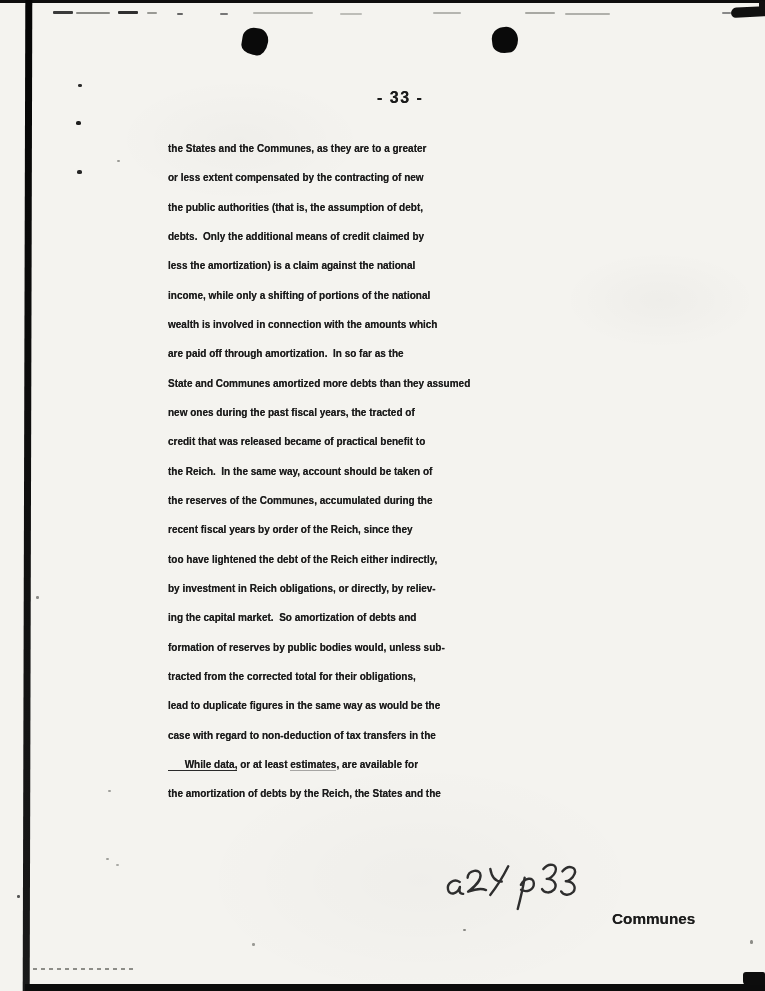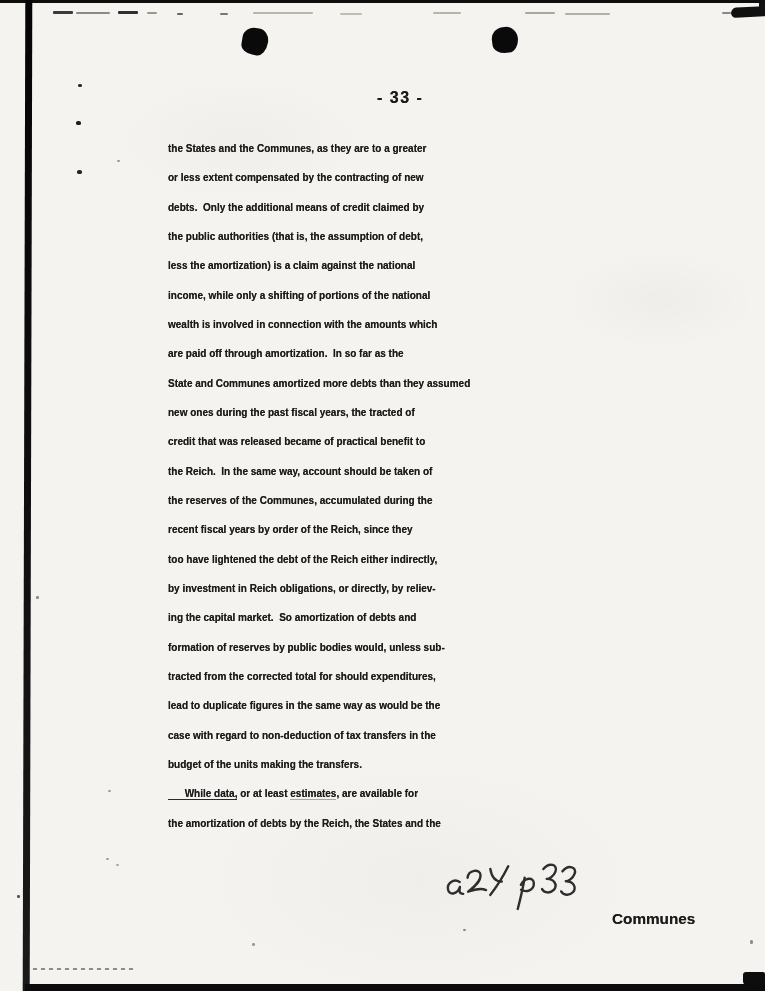--- a/index.html
+++ b/index.html
@@ -83,40 +83,39 @@
   <div class="speck" style="left:463px;top:929px;width:3px;height:2px;background:#888883;"></div>
   <div class="speck" style="left:252px;top:943px;width:3px;height:3px;background:#9a9a95;"></div>
   <div class="speck" style="left:750px;top:940px;width:3px;height:4px;background:#8d8d88;"></div>
   <div class="dotline"></div>
 
   <div class="pageno">- 33 -</div>
 
   <div class="body-text">
     <div class="tline">the States and the Communes, as they are to a greater</div>
     <div class="tline">or less extent compensated by the contracting of new</div>
+    <div class="tline">the public authorities (that is, the assumption of debt,</div>
     <div class="tline">debts.  Only the additional means of credit claimed by</div>
-    <div class="tline">the public authorities (that is, the assumption of debt,</div>
     <div class="tline">less the amortization) is a claim against the national</div>
     <div class="tline">income, while only a shifting of portions of the national</div>
     <div class="tline">wealth is involved in connection with the amounts which</div>
     <div class="tline">are paid off through amortization.  In so far as the</div>
     <div class="tline">State and Communes amortized more debts than they assumed</div>
     <div class="tline">new ones during the past fiscal years, the tracted of</div>
     <div class="tline">credit that was released became of practical benefit to</div>
     <div class="tline">the Reich.  In the same way, account should be taken of</div>
     <div class="tline">the reserves of the Communes, accumulated during the</div>
     <div class="tline">recent fiscal years by order of the Reich, since they</div>
     <div class="tline">too have lightened the debt of the Reich either indirectly,</div>
     <div class="tline">by investment in Reich obligations, or directly, by reliev-</div>
     <div class="tline">ing the capital market.  So amortization of debts and</div>
     <div class="tline">formation of reserves by public bodies would, unless sub-</div>
-    <div class="tline">tracted from the corrected total for should expenditures,</div>
+    <div class="tline">tracted from the corrected total for their obligations,</div>
     <div class="tline">lead to duplicate figures in the same way as would be the</div>
     <div class="tline">case with regard to non-deduction of tax transfers in the</div>
-    <div class="tline">budget of the units making the transfers.</div>
     <div class="tline"><span class="u-solid">      While data,</span><span> or at least </span><span class="u-faint">estimates</span><span>, are available for</span></div>
     <div class="tline">the amortization of debts by the Reich, the States and the</div>
   </div>
 
   <div class="catchword">Communes</div>
 
   <svg class="handnote" viewBox="0 0 156 64" fill="none" stroke="#2e2e2e" stroke-width="2.4" stroke-linecap="round" stroke-linejoin="round" aria-label="a 24 p 33">
     <path d="M 22,24 C 16,20 9,25 10,31 C 11,37 19,37 22,29 C 21,33 21,36 25,36"></path>
     <path d="M 30,20 C 31,12 43,11 43,18 C 43,25 35,30 30,34 C 36,32 44,31 48,33"></path>
     <path d="M 53,12 C 54,20 57,25 64,25"></path>

